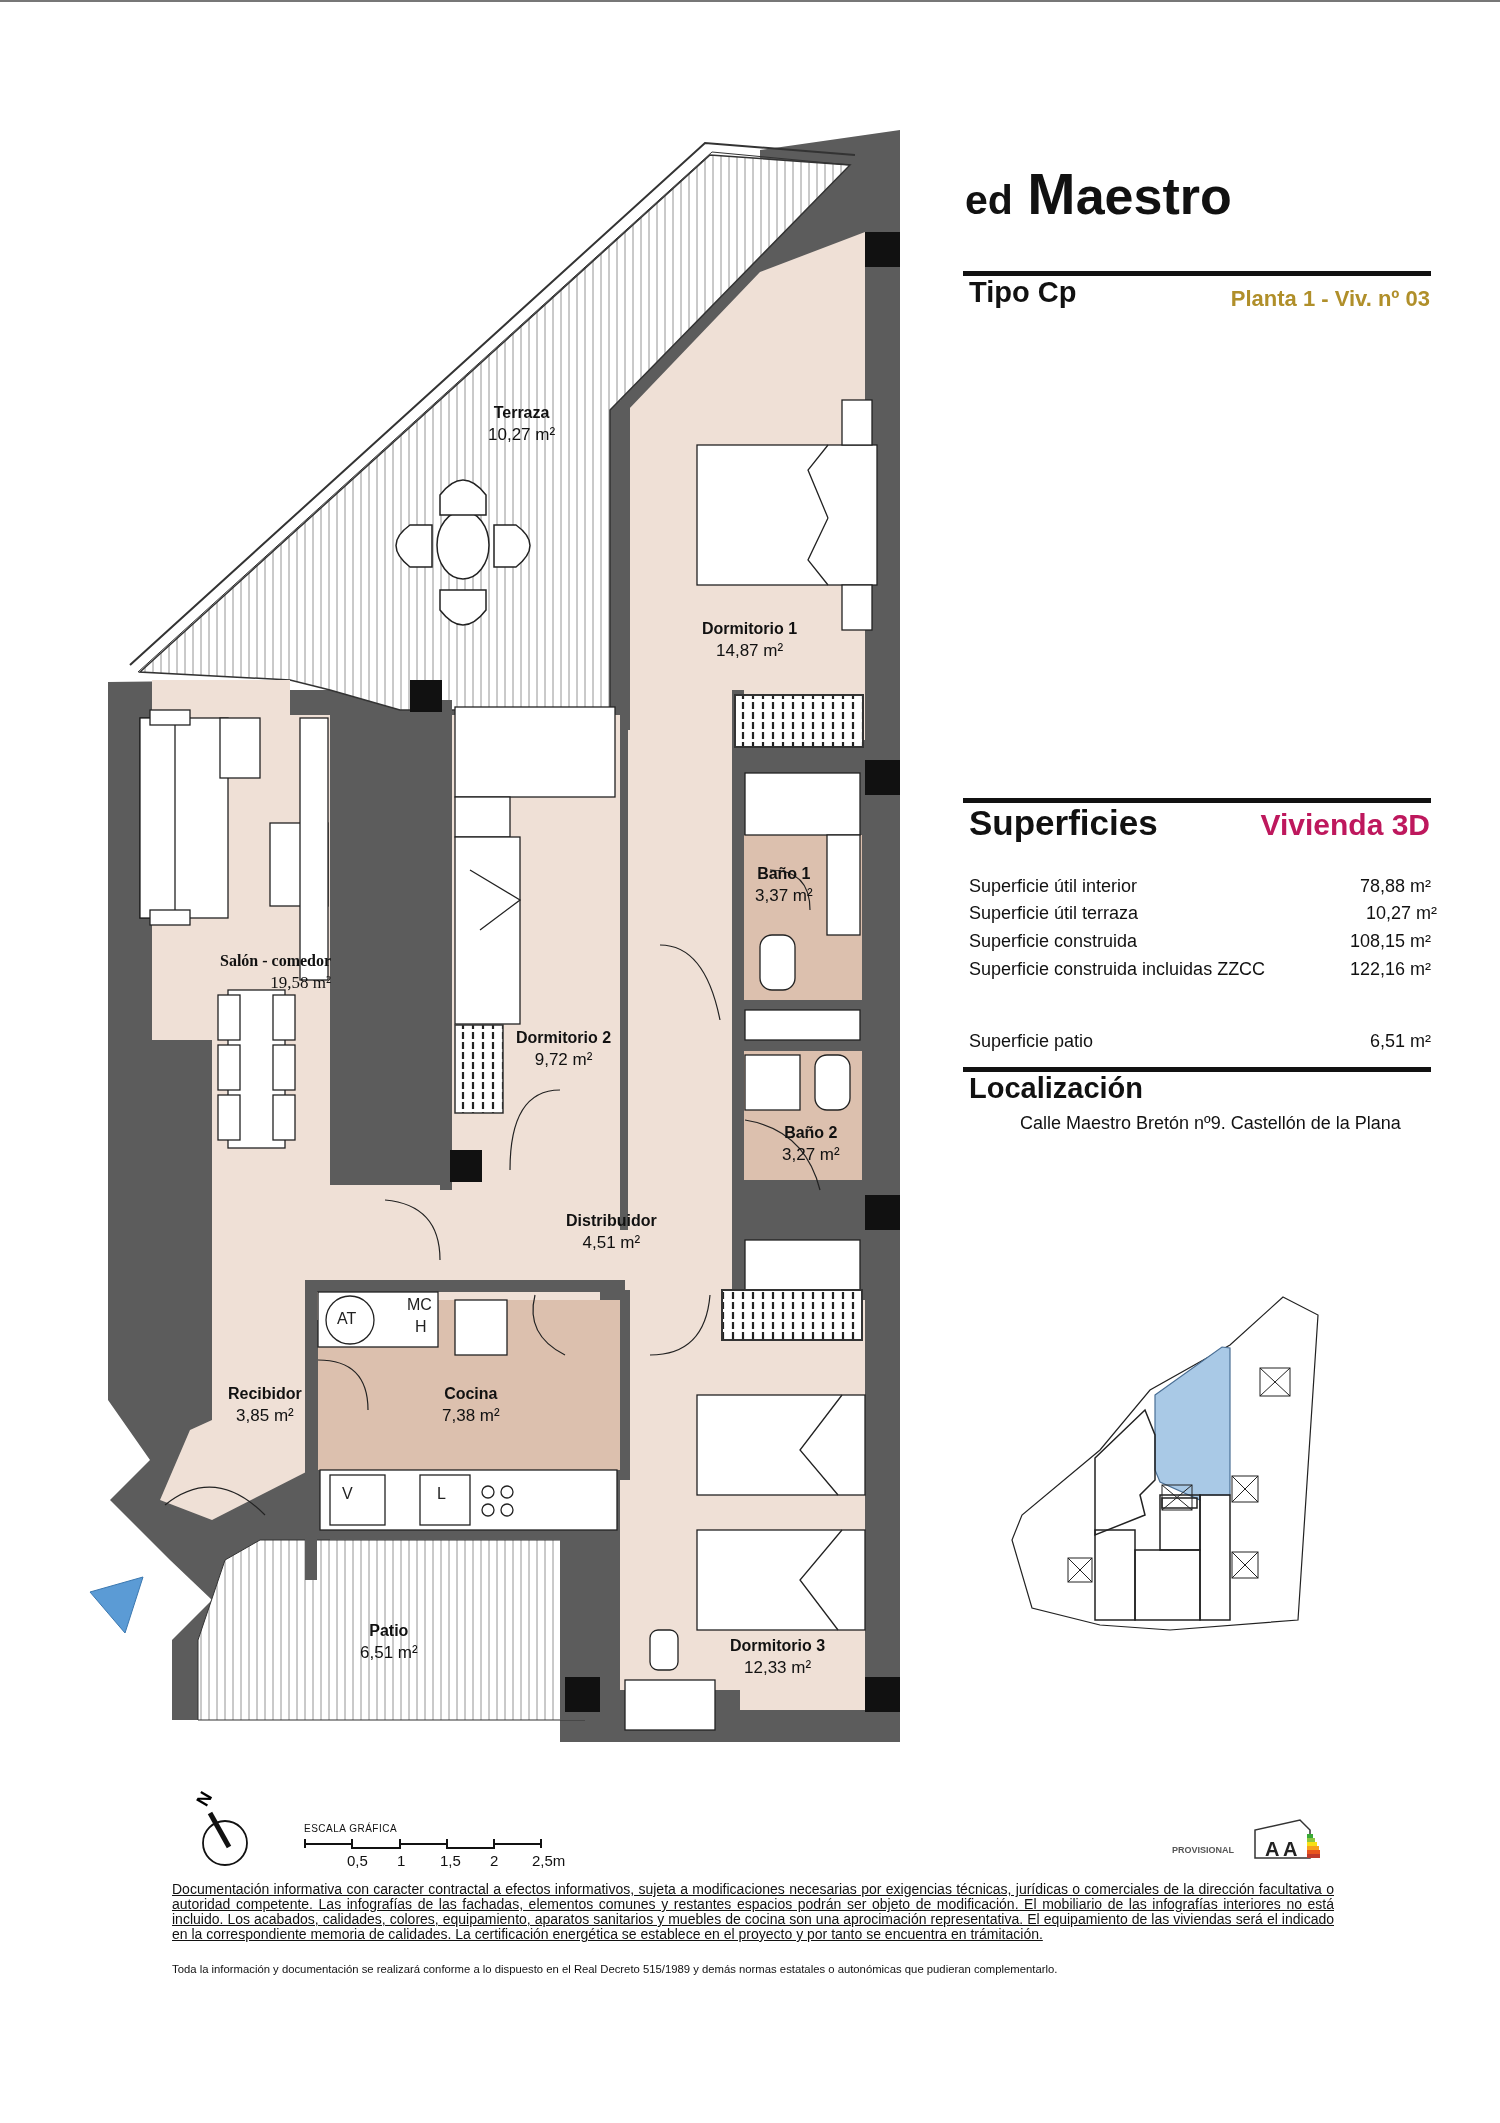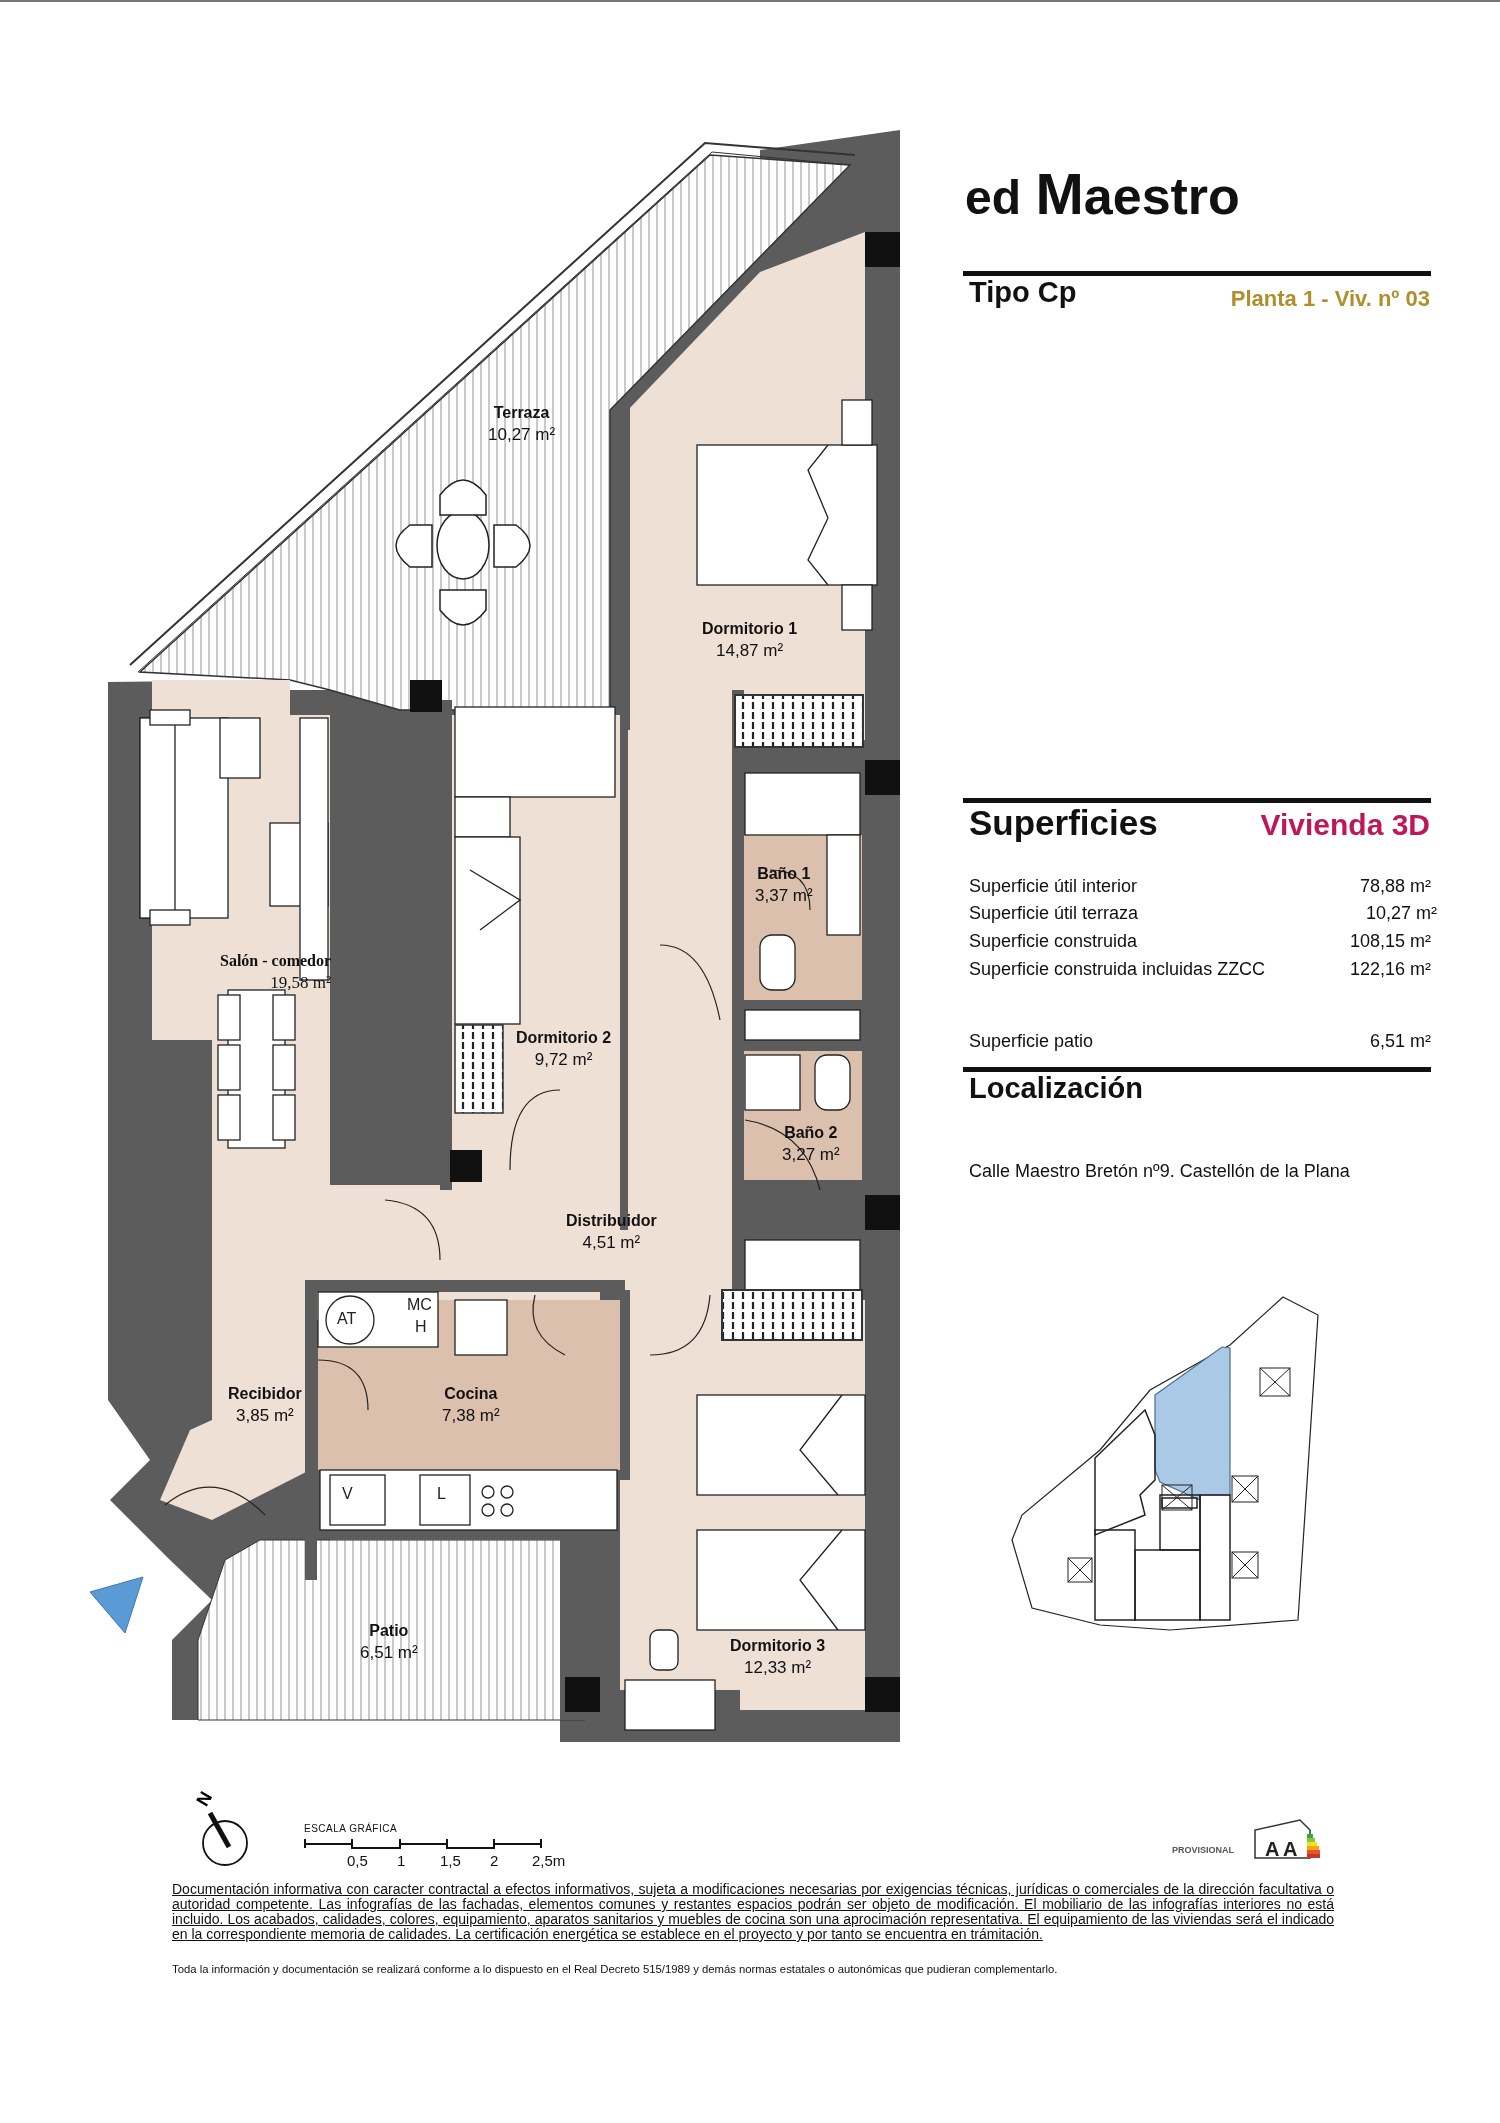--- a/index.html
+++ b/index.html
@@ -3,32 +3,32 @@
 <meta charset="utf-8">
 <style>
   html,body{margin:0;padding:0;background:#fff;}
   body{width:1500px;height:2123px;position:relative;overflow:hidden;font-family:"Liberation Sans",sans-serif;color:#111;}
   .topline{position:absolute;left:0;top:0;width:1500px;height:2px;background:#777;}
   .plan{position:absolute;left:0;top:0;width:920px;height:1760px;}
   .room-label{position:absolute;text-align:center;font-family:"Liberation Sans",sans-serif;font-size:16px;line-height:22px;color:#111;white-space:nowrap;}
   .room-label .nm{font-weight:bold;display:block;}
   .room-label .ar{display:block;font-size:17px;}
   .brand{position:absolute;left:965px;top:160px;font-size:52px;font-weight:bold;letter-spacing:0px;color:#111;}
-  .brand .ed{font-size:48px;}
+  .brand .ed{font-size:41px;}
   .brand .m{font-size:58px;}
   .rule{position:absolute;left:963px;width:468px;height:5px;background:#111;}
   .tipo{position:absolute;left:969px;top:276px;font-size:29px;font-weight:bold;}
   .planta{position:absolute;right:70px;top:286px;font-size:22px;font-weight:bold;color:#b08f2a;margin-left:33px;}
   .sup-title{position:absolute;left:969px;top:803px;font-size:35px;font-weight:bold;}
   .viv{position:absolute;right:70px;top:808px;font-size:30px;font-weight:bold;color:#be185d;}
   .sup-row{position:absolute;left:969px;width:462px;font-size:18px;height:24px;}
   .sup-row .lbl{position:absolute;left:0;top:0;}
   .sup-row .val{position:absolute;right:0;top:0;}
   .loc-title{position:absolute;left:969px;top:1072px;font-size:29px;font-weight:bold;}
-  .loc-addr{position:absolute;left:969px;top:1113px;font-size:18px;margin-top:48px;}
+  .loc-addr{position:absolute;left:1020px;top:1113px;font-size:18px;}
   .keyplan{position:absolute;left:1000px;top:1290px;width:350px;height:350px;}
   .north{position:absolute;left:185px;top:1785px;width:80px;height:85px;}
   .scale{position:absolute;left:300px;top:1822px;width:280px;height:40px;}
   .scale-title{position:absolute;left:304px;top:1823px;font-size:10px;letter-spacing:0.5px;}
   .scale-tick{position:absolute;top:1852px;font-size:15px;text-align:right;}
   .energy{position:absolute;left:1170px;top:1812px;width:150px;height:50px;}
   .energy-txt{position:absolute;left:1172px;top:1845px;font-size:9px;font-weight:bold;color:#555;}
   .disc{position:absolute;left:172px;top:1882px;width:1162px;font-size:14px;line-height:15px;text-align:justify;color:#111;text-decoration:underline;}
   .disc2{position:absolute;left:172px;top:1962px;width:1162px;font-size:11.3px;line-height:15px;color:#111;}
   .fixture-txt{position:absolute;font-size:16px;color:#222;}

